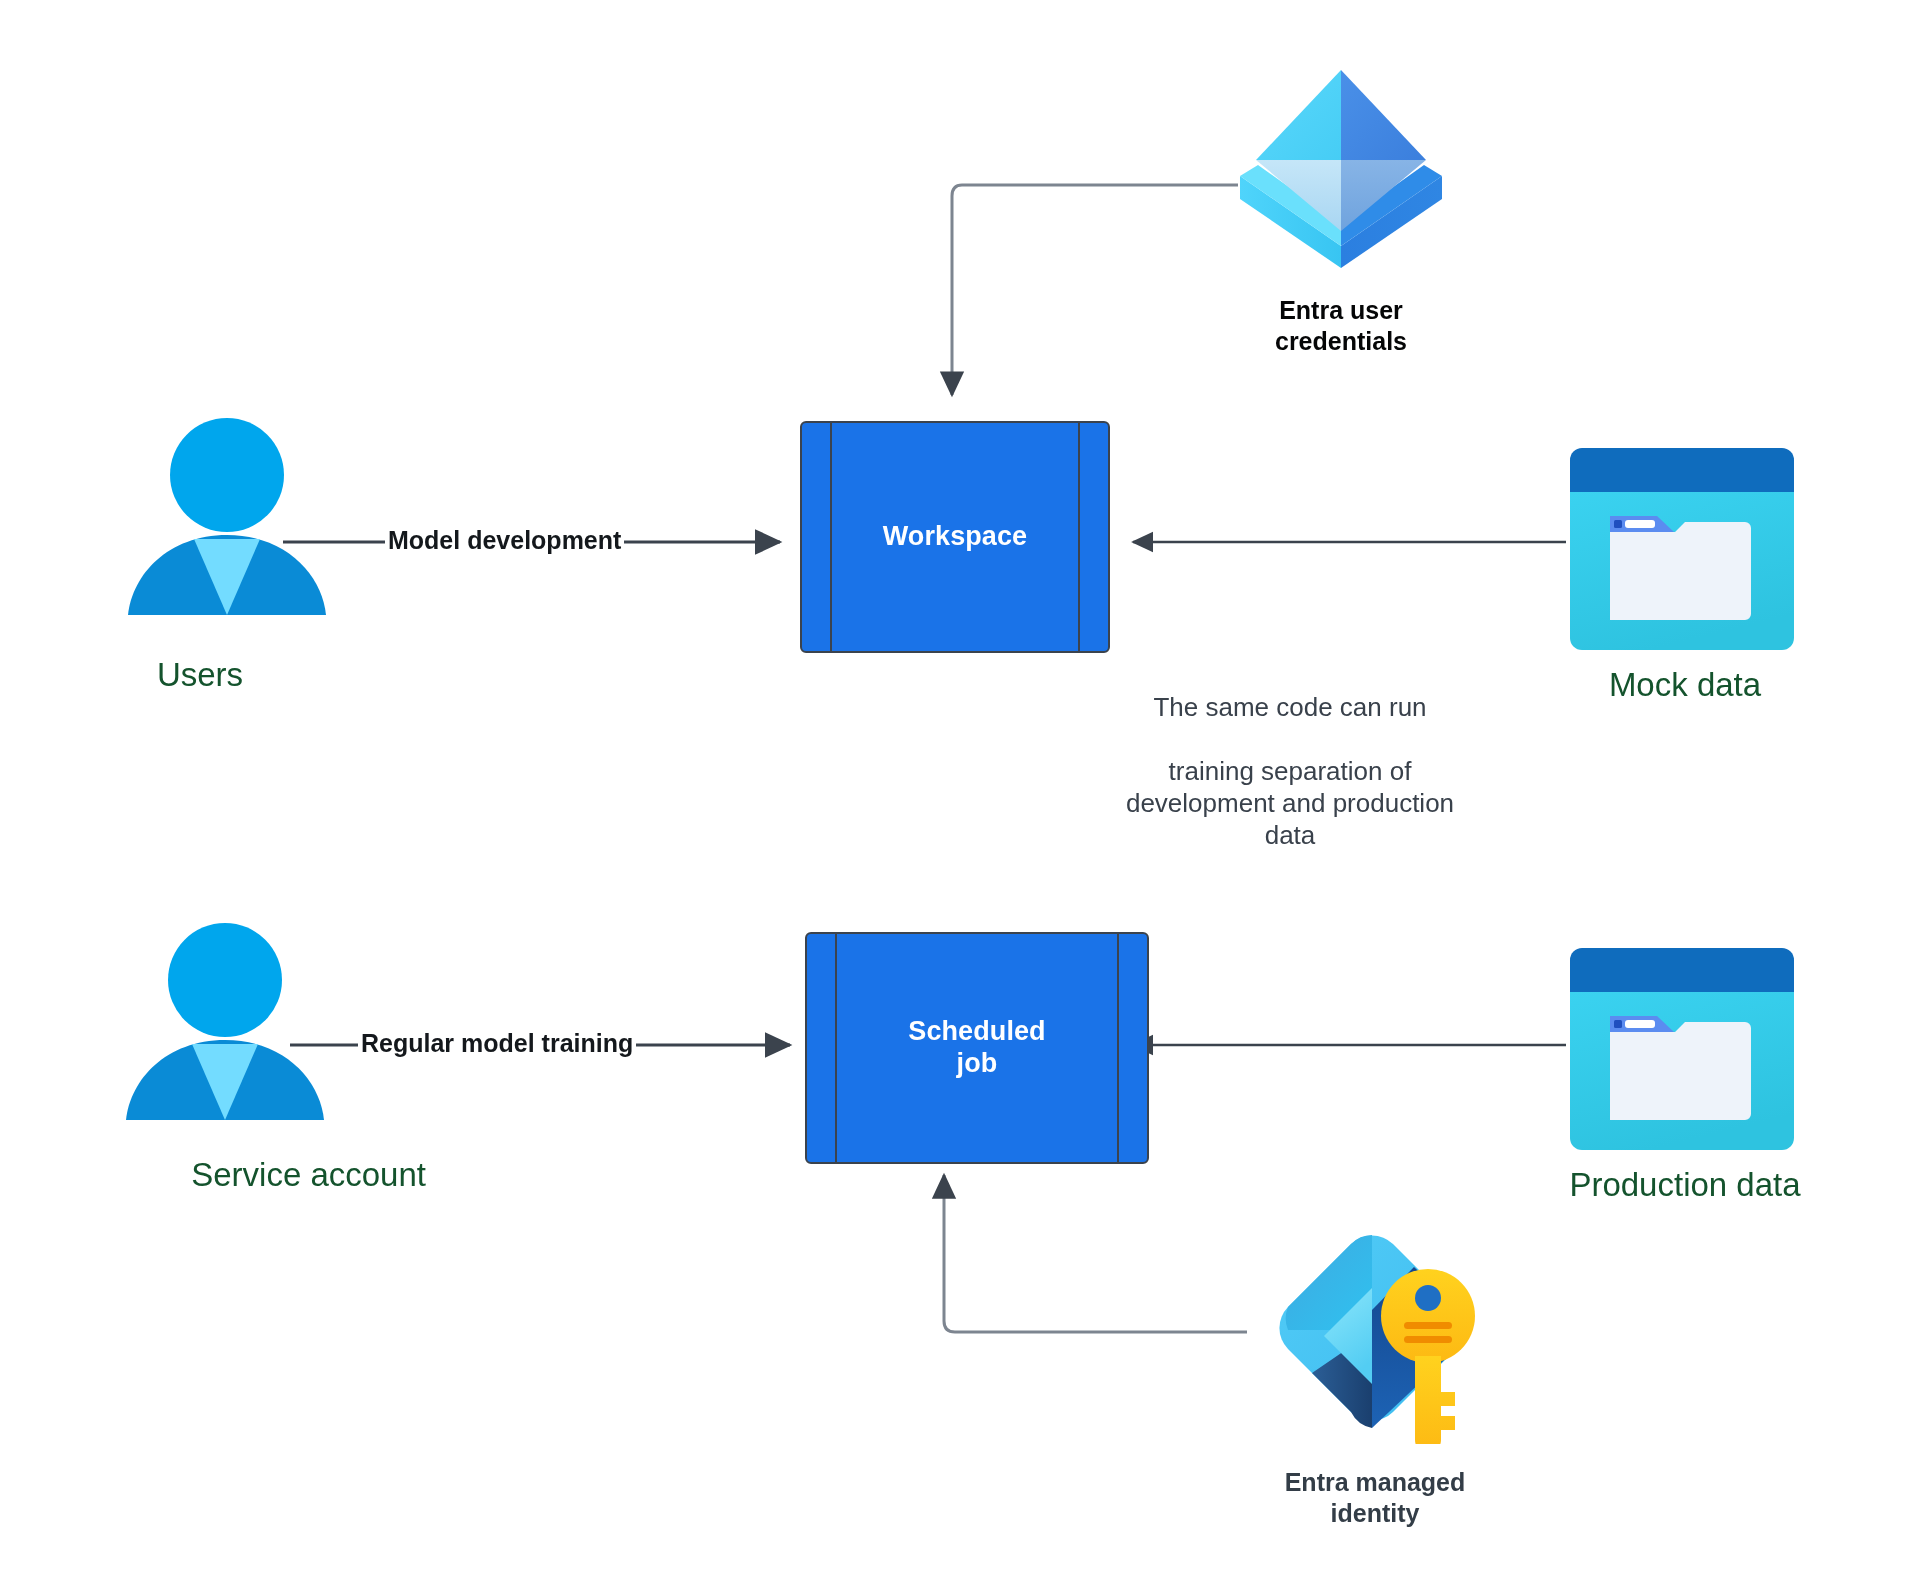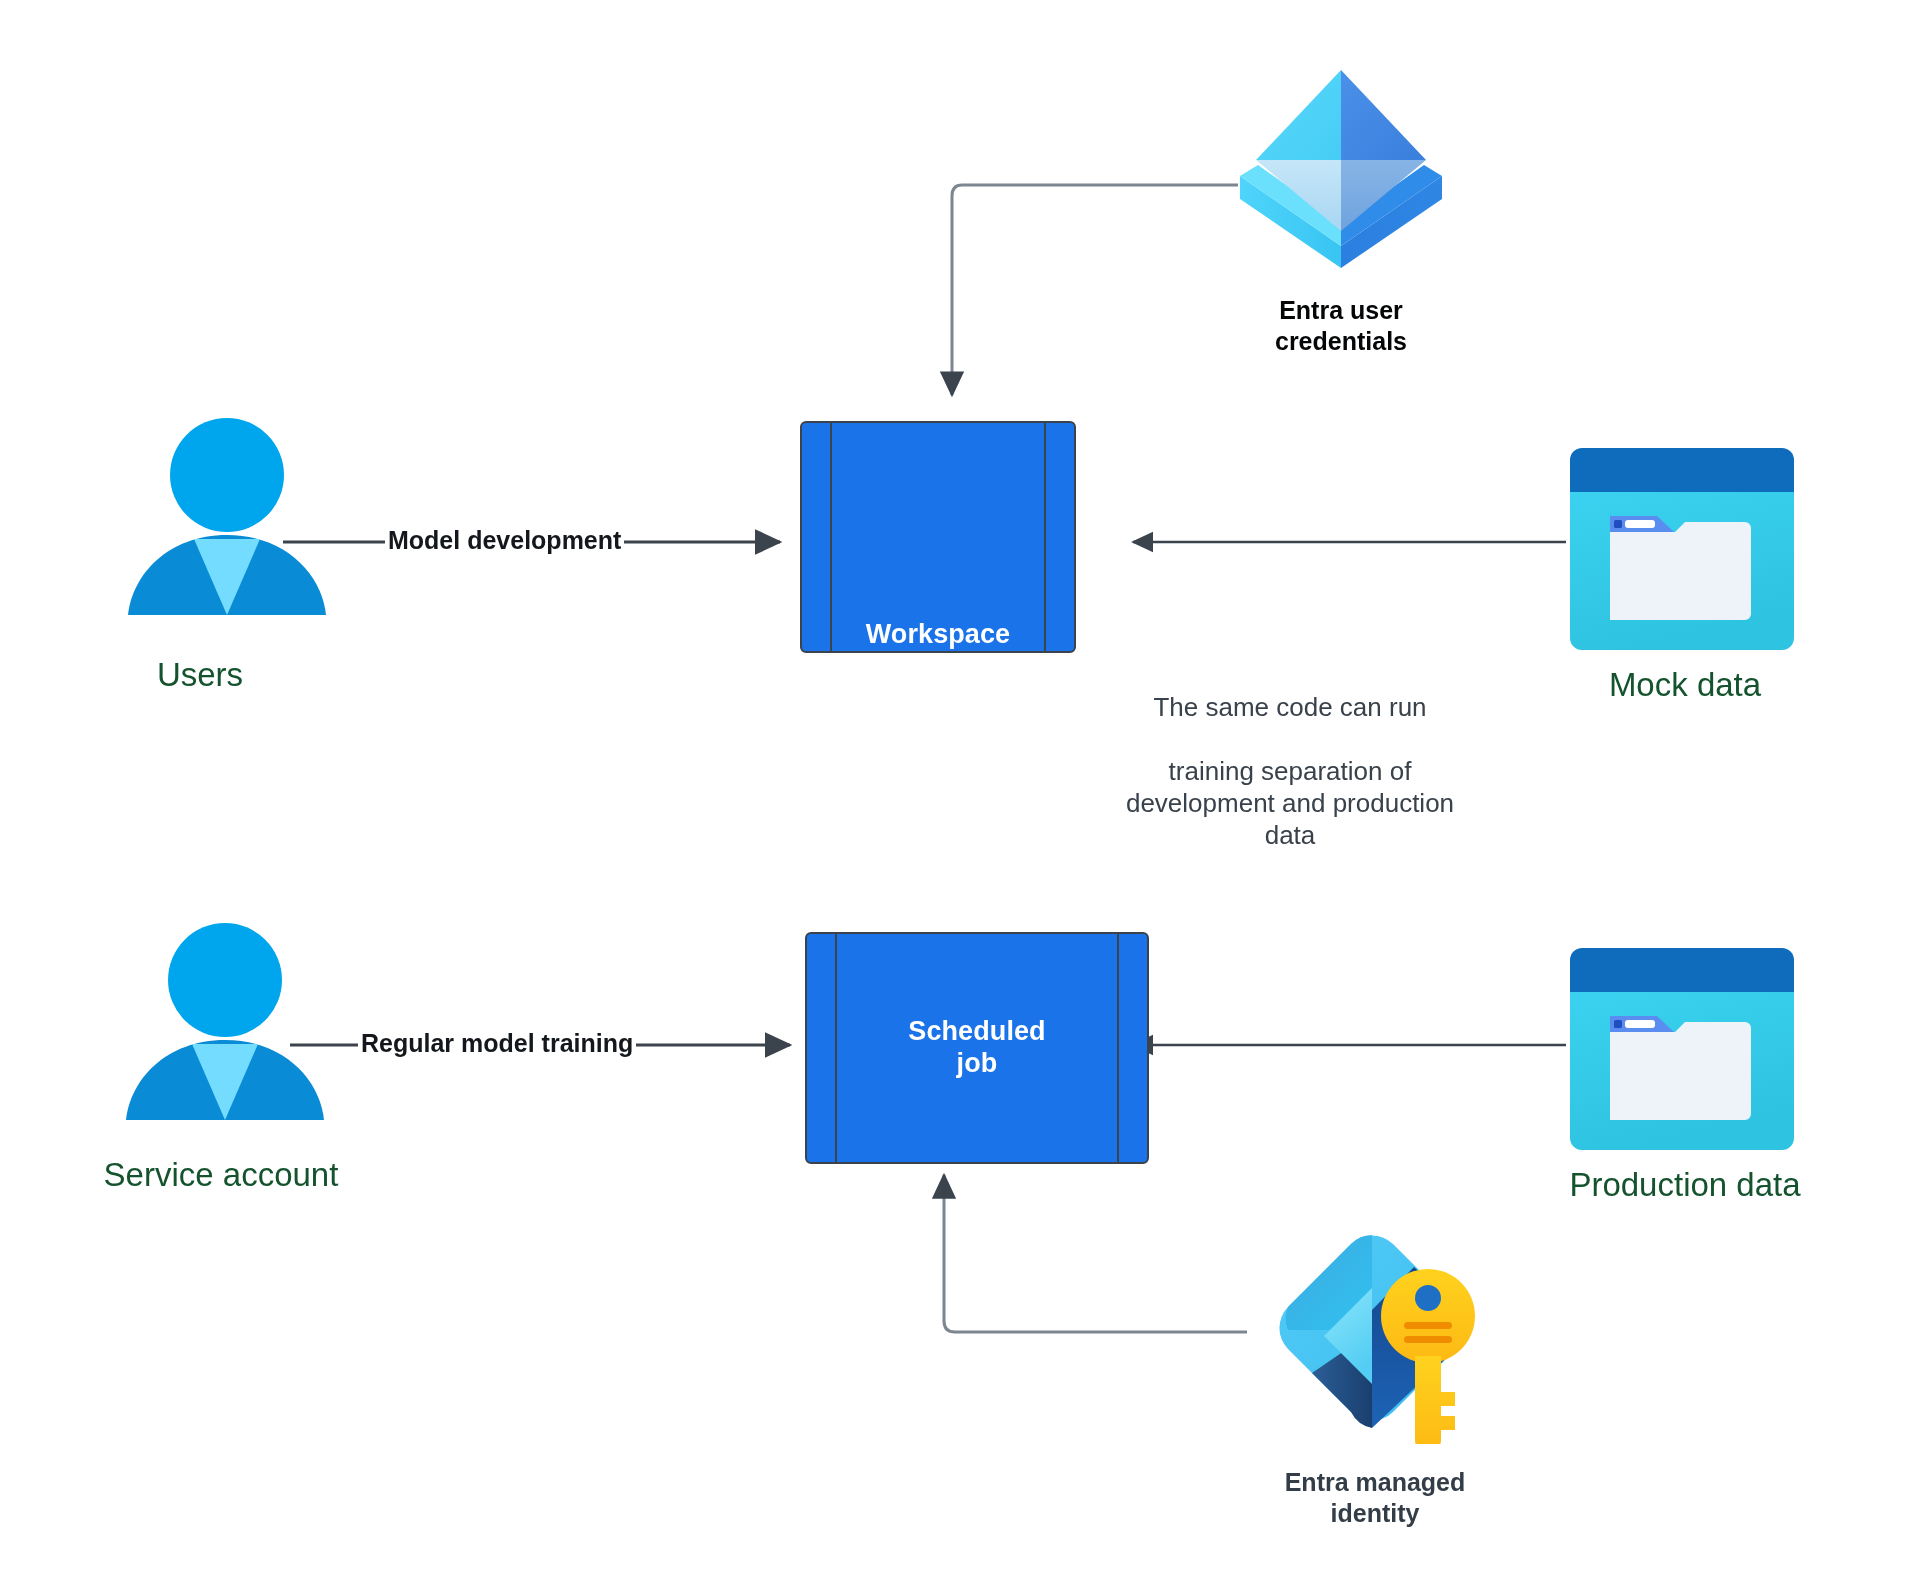--- a/index.html
+++ b/index.html
@@ -151,23 +151,23 @@
     <path d="M 107 120 C 48 120 12 160 8 200 L 206 200 C 202 160 166 120 107 120 Z" fill="#0a8bd6"></path>
     <path d="M 74 124 L 140 124 L 107 200 Z" fill="#73dcff"></path>
   </svg>
   <div class="caption-plain" style="left:55px; top:655px; width:290px;">Users</div>
 
   <svg class="person" style="left:118px; top:920px;" width="215" height="200" viewBox="0 0 215 200" xmlns="http://www.w3.org/2000/svg">
     <circle cx="107" cy="60" r="57" fill="#00a6ed"></circle>
     <path d="M 107 120 C 48 120 12 160 8 200 L 206 200 C 202 160 166 120 107 120 Z" fill="#0a8bd6"></path>
     <path d="M 74 124 L 140 124 L 107 200 Z" fill="#73dcff"></path>
   </svg>
-  <div class="caption-plain" style="left:36px; top:1155px; width:370px;">Service account</div>
-
-  <div class="proc-box" style="left:800px; top:421px; width:276px; height:232px;align-items:flex-end;">
+  <div class="caption-plain" style="left:56px; top:1155px; width:370px;text-align:right;">Service account</div>
+
+  <div class="proc-box" style="left:800px; top:421px; width:310px; height:232px;">
     <span class="rail left"></span>
     <span class="rail right"></span>
     <span class="proc-label">Workspace</span>
   </div>
 
   <div class="proc-box" style="left:805px; top:932px; width:344px; height:232px;">
     <span class="rail left"></span>
     <span class="rail right"></span>
     <span class="proc-label"><span>Scheduled</span><br><span>job</span></span>
   </div>

